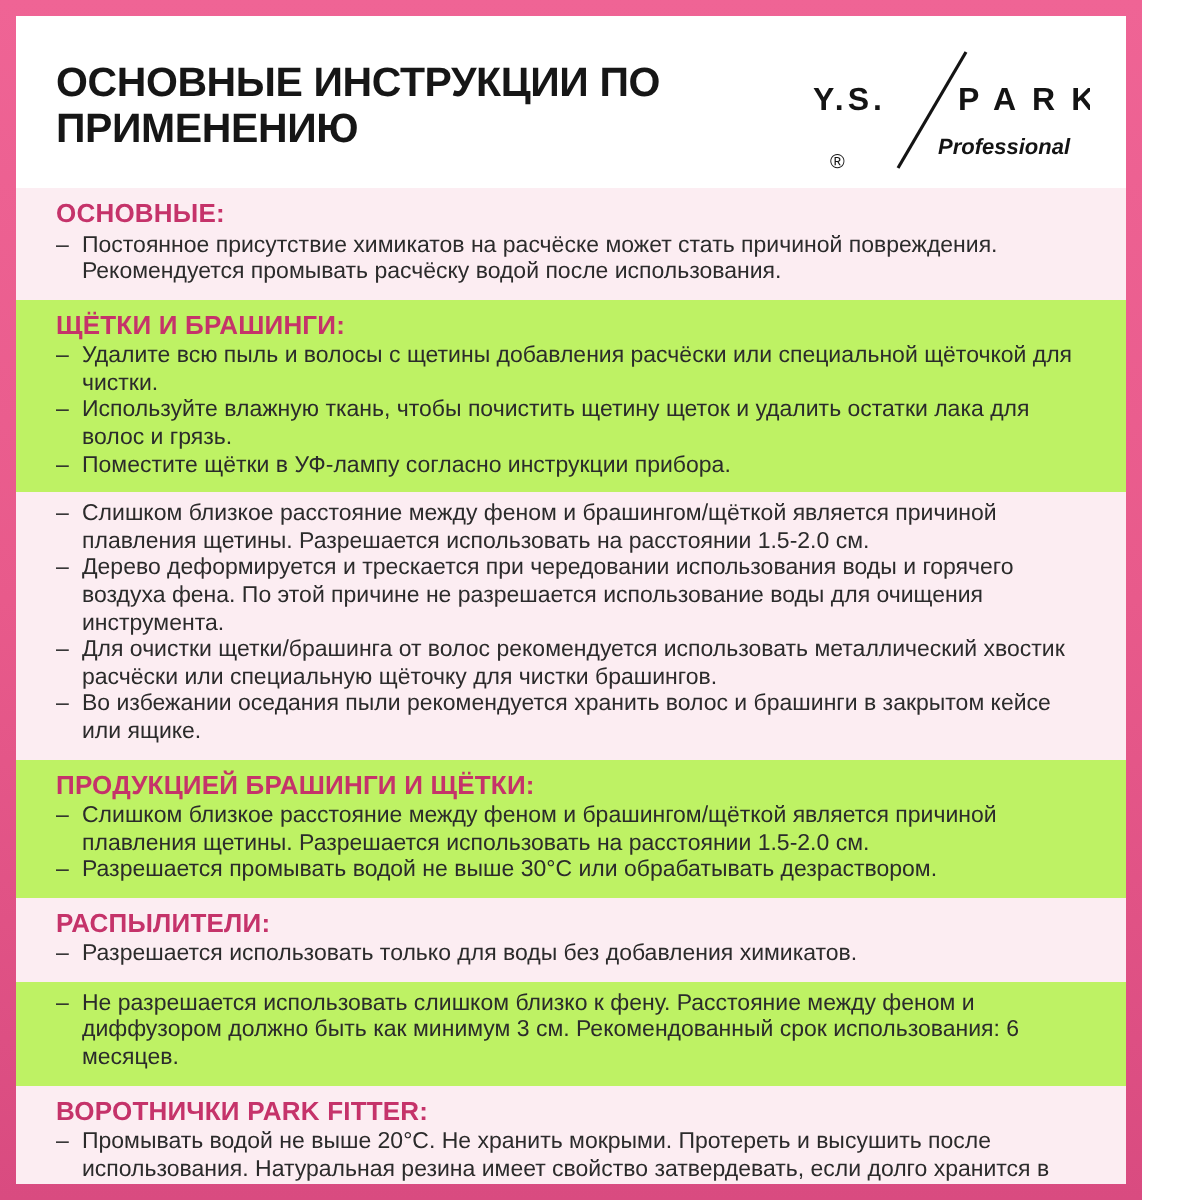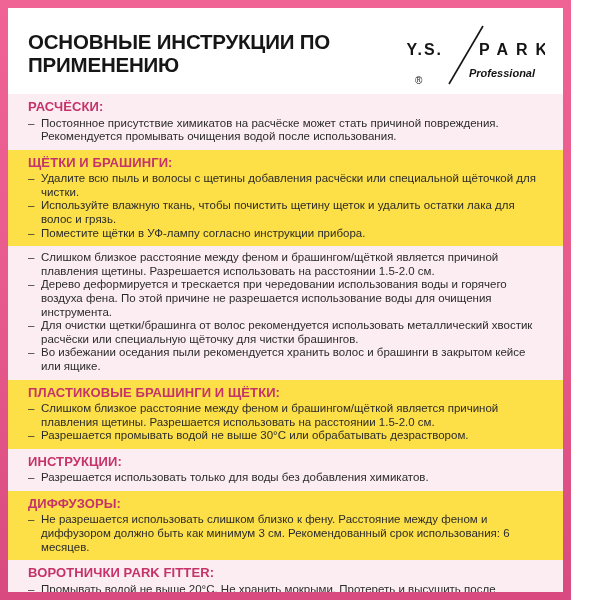--- a/index.html
+++ b/index.html
@@ -34,21 +34,21 @@
     font-weight: bold;
     line-height: 1.13;
     letter-spacing: -0.2px;
     color: #161616;
     padding-top: 6px;
   }
   .logo { flex: 0 0 auto; margin-left: 10px; }
   .logo svg { display: block; }
 
   .sections { flex: 1 1 auto; display: flex; flex-direction: column; }
-  .section { padding: 5px 20px 6px 20px; background: #fde047; }
+  .section { padding: 5px 20px 6px 20px; background: #bef264; }
   .section.pink { background: #fcedf2; }
   .section h2 {
     margin: 0 0 2.5px 0;
     font-size: 13px;
     font-weight: bold;
     color: #c5336a;
     letter-spacing: 0.1px;
   }
   .items { display: flex; flex-direction: column; }
   .item {
@@ -76,25 +76,25 @@
           <text x="44" y="31" text-anchor="end" style="font-family:'Liberation Sans',sans-serif;font-weight:bold;font-size:16px;letter-spacing:2px;fill:#141414;">Y.S.</text>
           <text x="80" y="31" style="font-family:'Liberation Sans',sans-serif;font-weight:bold;font-size:16px;letter-spacing:8px;fill:#141414;">PARK</text>
           <text x="70" y="53" style="font-family:'Liberation Sans',sans-serif;font-weight:bold;font-style:italic;font-size:11px;fill:#141414;">Professional</text>
           <text x="16" y="60" style="font-family:'Liberation Sans',sans-serif;font-size:10px;fill:#141414;">®</text>
         </svg>
       </div>
     </div>
 
     <div class="sections">
   <section class="section pink">
-    <h2>РАСЧЁСКИ:</h2>
+    <h2>ОСНОВНЫЕ:</h2>
     <div class="items">
   <div class="item">
     <span class="dash">–</span>
-    <span class="txt">Постоянное присутствие химикатов на расчёске может стать причиной повреждения. Рекомендуется промывать очищения водой после использования.</span>
+    <span class="txt">Постоянное присутствие химикатов на расчёске может стать причиной повреждения. Рекомендуется промывать расчёску водой после использования.</span>
   </div>
 </div>
   </section>
 
   <section class="section white">
     <h2>ЩЁТКИ И БРАШИНГИ:</h2>
     <div class="items">
   <div class="item">
     <span class="dash">–</span>
     <span class="txt">Удалите всю пыль и волосы с щетины добавления расчёски или специальной щёточкой для чистки.</span>
@@ -130,46 +130,45 @@
   </div>
 
   <div class="item">
     <span class="dash">–</span>
     <span class="txt">Во избежании оседания пыли рекомендуется хранить волос и брашинги в закрытом кейсе или ящике.</span>
   </div>
 </div>
   </section>
 
   <section class="section white">
-    <h2>ПЛАСТИКОВЫЕ БРАШИНГИ И ЩЁТКИ:</h2>
+    <h2>ПРОДУКЦИЕЙ БРАШИНГИ И ЩЁТКИ:</h2>
     <div class="items">
   <div class="item">
     <span class="dash">–</span>
     <span class="txt">Слишком близкое расстояние между феном и брашингом/щёткой является причиной плавления щетины. Разрешается использовать на расстоянии 1.5-2.0 см.</span>
   </div>
 
   <div class="item">
     <span class="dash">–</span>
     <span class="txt">Разрешается промывать водой не выше 30°C или обрабатывать дезраствором.</span>
   </div>
 </div>
   </section>
 
   <section class="section pink">
-    <h2>ИНСТРУКЦИИ:</h2>
+    <h2>РАСПЫЛИТЕЛИ:</h2>
     <div class="items">
   <div class="item">
     <span class="dash">–</span>
     <span class="txt">Разрешается использовать только для воды без добавления химикатов.</span>
   </div>
 </div>
   </section>
 
   <section class="section white">
-    <h2>ДИФФУЗОРЫ:</h2>
     <div class="items">
   <div class="item">
     <span class="dash">–</span>
     <span class="txt">Не разрешается использовать слишком близко к фену. Расстояние между феном и диффузором должно быть как минимум 3 см. Рекомендованный срок использования: 6 месяцев.</span>
   </div>
 </div>
   </section>
 
   <section class="section pink">
     <h2>ВОРОТНИЧКИ PARK FITTER:</h2>

